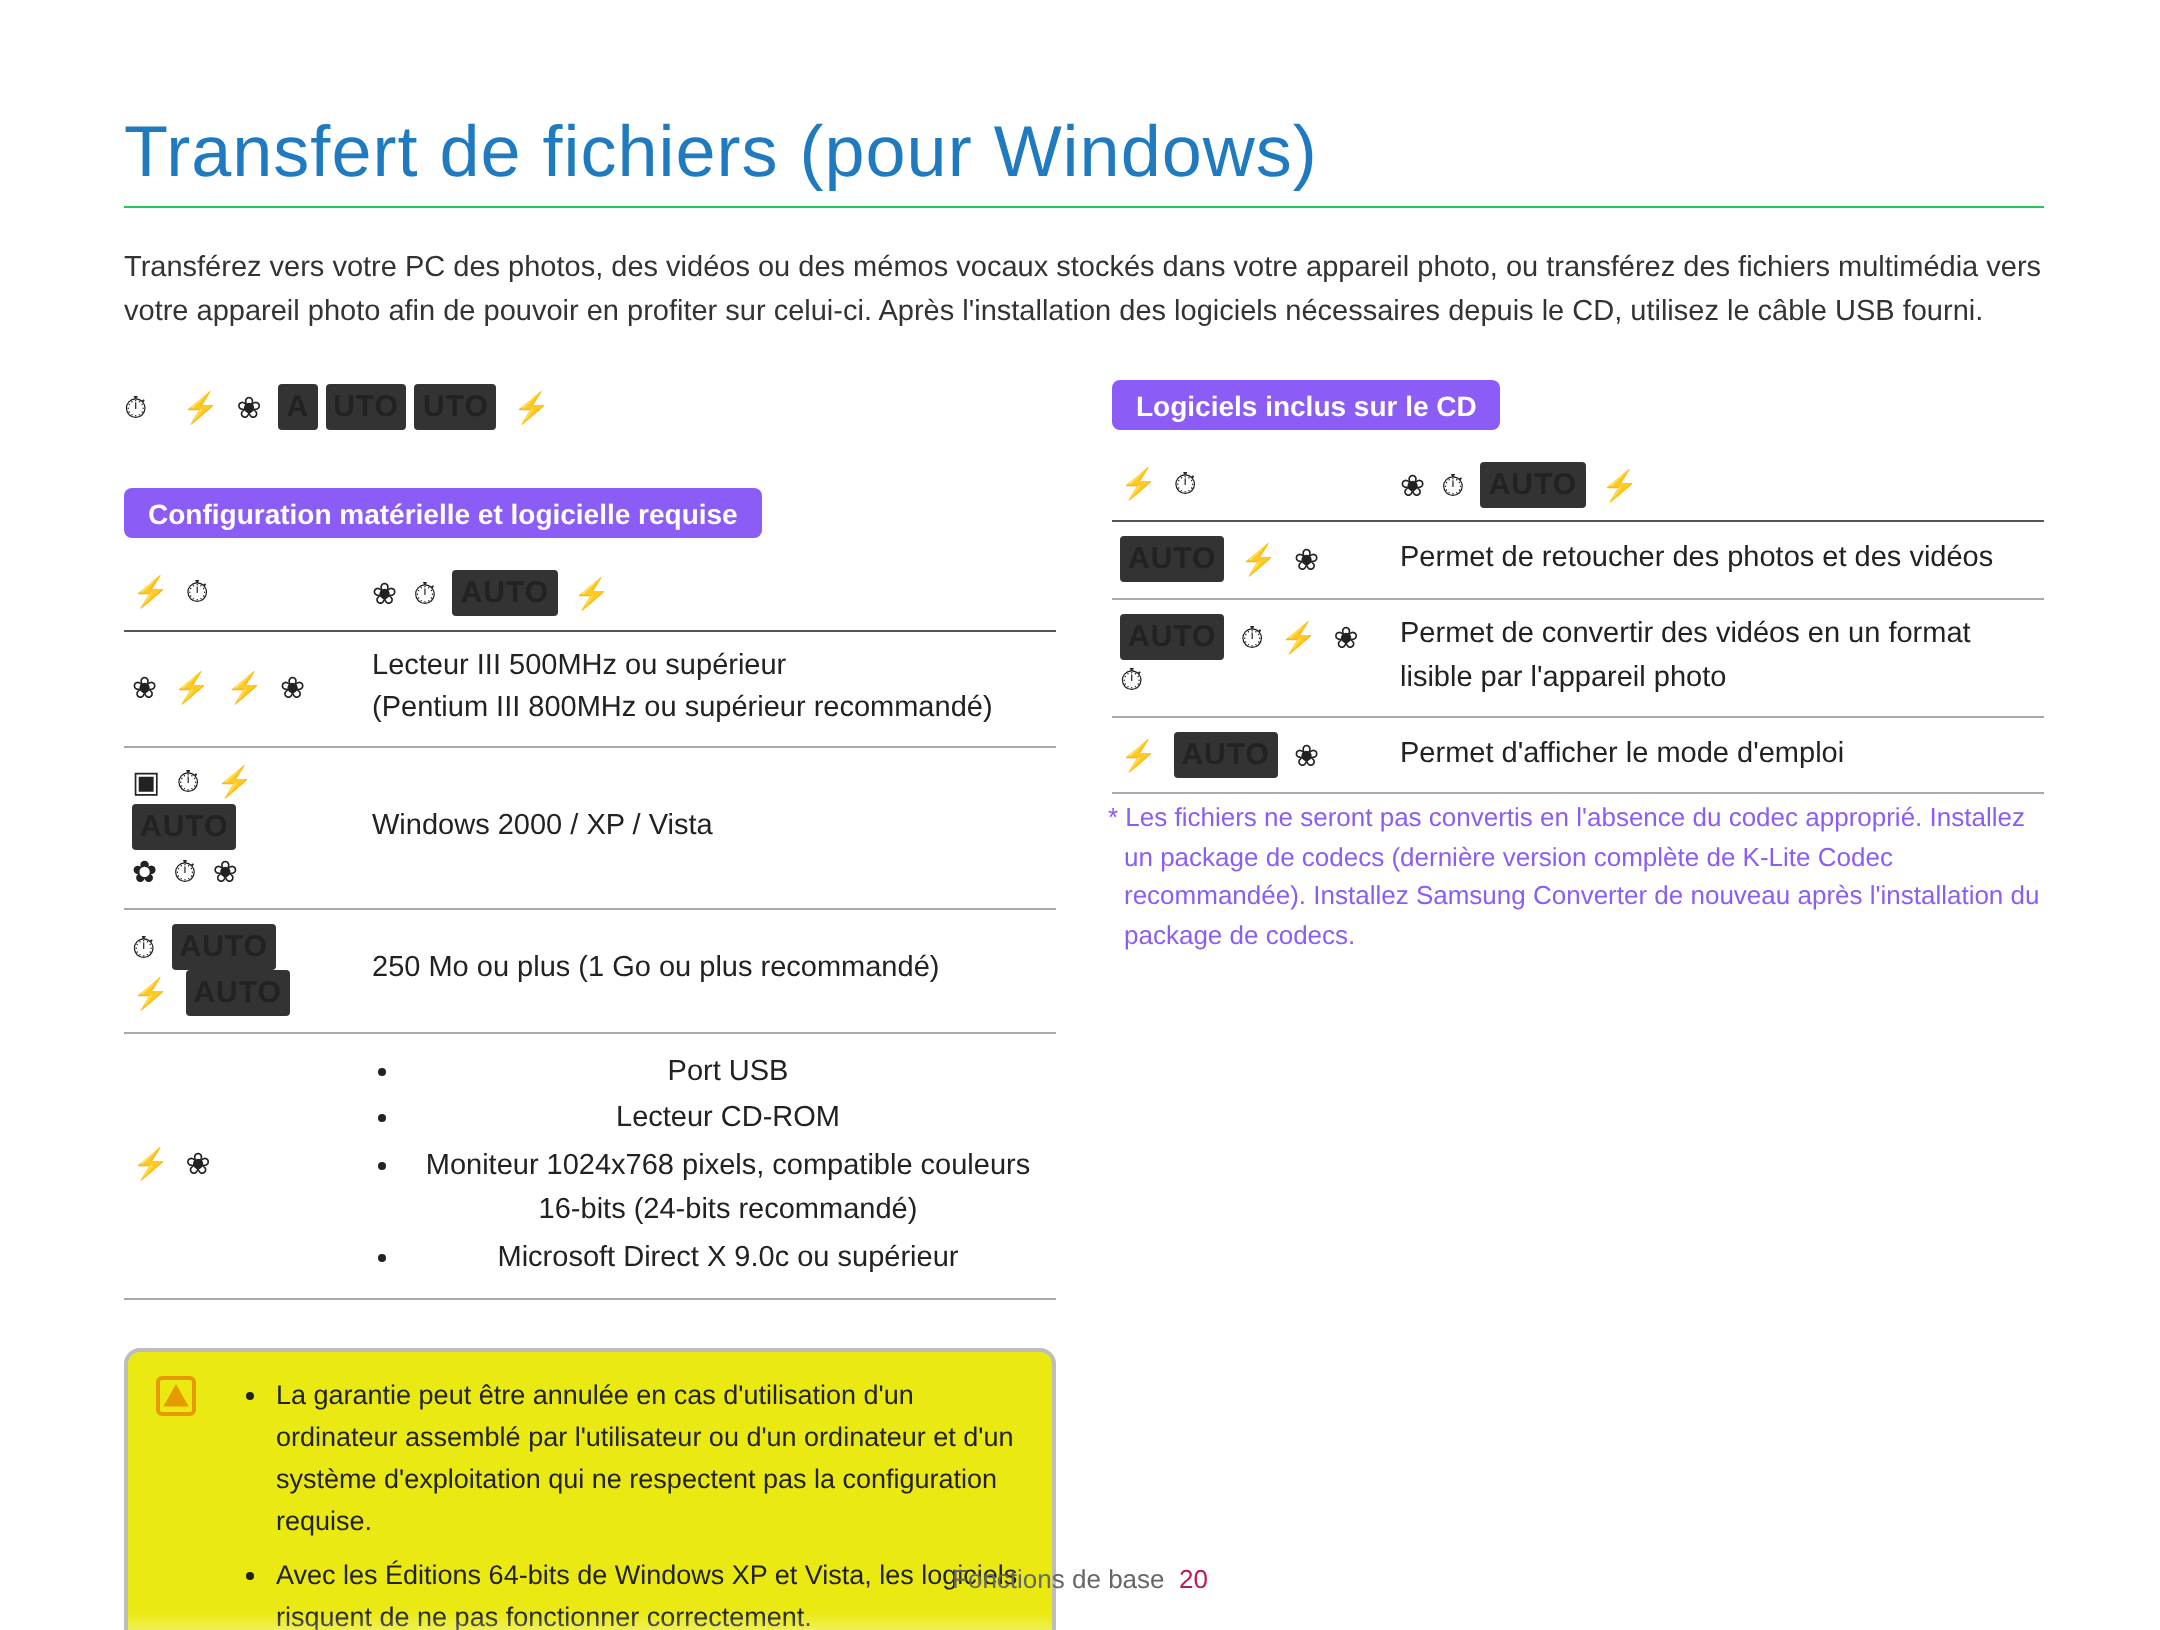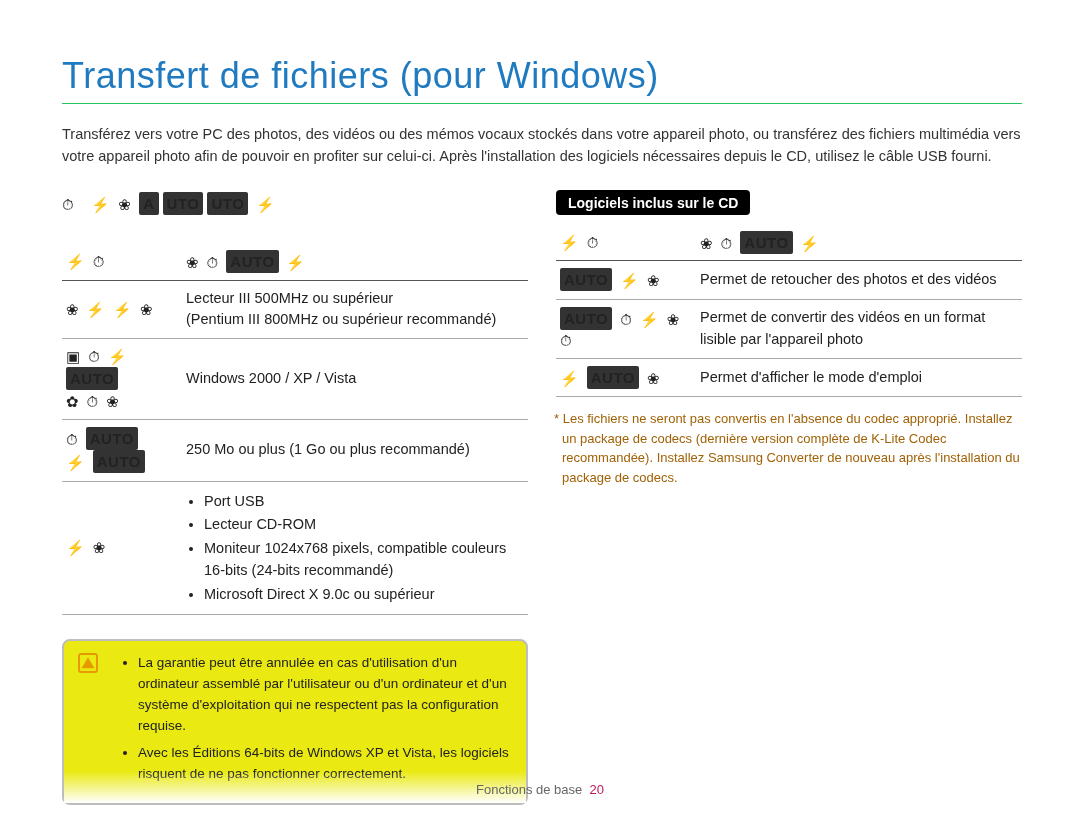--- a/index.html
+++ b/index.html
@@ -49,21 +49,21 @@
     color:#fff;
     font-size:10px;
     font-weight:700;
     padding:1px 4px;
     border-radius:2px;
     letter-spacing:.5px;
     vertical-align:1px;
   }
   .section-label {
     display: inline-block;
-    background: #000000;
+    background: #8b5cf6;
     color: #fff;
     font-size: 14px;
     font-weight: 700;
     padding: 5px 12px 4px;
     border-radius: 4px;
     margin-bottom: 10px;
   }
   table {
     width: 100%;
     border-collapse: collapse;
@@ -81,26 +81,27 @@
     line-height: 1.5;
   }
   tbody td:first-child {
     width: 120px;
     padding-right: 8px;
   }
   .right-table tbody td:first-child { width: 140px; }
   ul.bullets {
     list-style: disc;
     padding-left: 18px;
+    text-align: center;
   }
   ul.bullets li { margin: 2px 0; }
   .note-star {
     font-size: 13px;
-    color: #a16207;
-    margin-top: 12px;
+    color: #8b5cf6;
+    margin-top: 2px;
     padding-left: 6px;
     line-height: 1.5;
     text-indent: -8px;
   }
   .warning-box {
     position: relative;
     margin-top: 24px;
     border: 2px solid #bdbdbd;
     border-radius: 8px;
     background: #eaea12;
@@ -148,20 +149,21 @@
 <div class="columns">
   <div class="col">
     <div class="icon-row cell-icons">
       <span>⏱</span>&nbsp;&nbsp;
       <span>⚡</span>
       <span>❀</span>
       <span class="badge">A</span><span class="badge">UTO</span><span class="badge">UTO</span>
       <span>⚡</span>
     </div>
 
+    <div class="section-label">Configuration matérielle et logicielle requise</div>
 
     <table>
       <tbody>
           <tr class="thead">
         <td class="cell-icons">
           <span>⚡</span>
           <span>⏱</span>
         </td>
         <td class="cell-icons">
           <span>❀</span>

